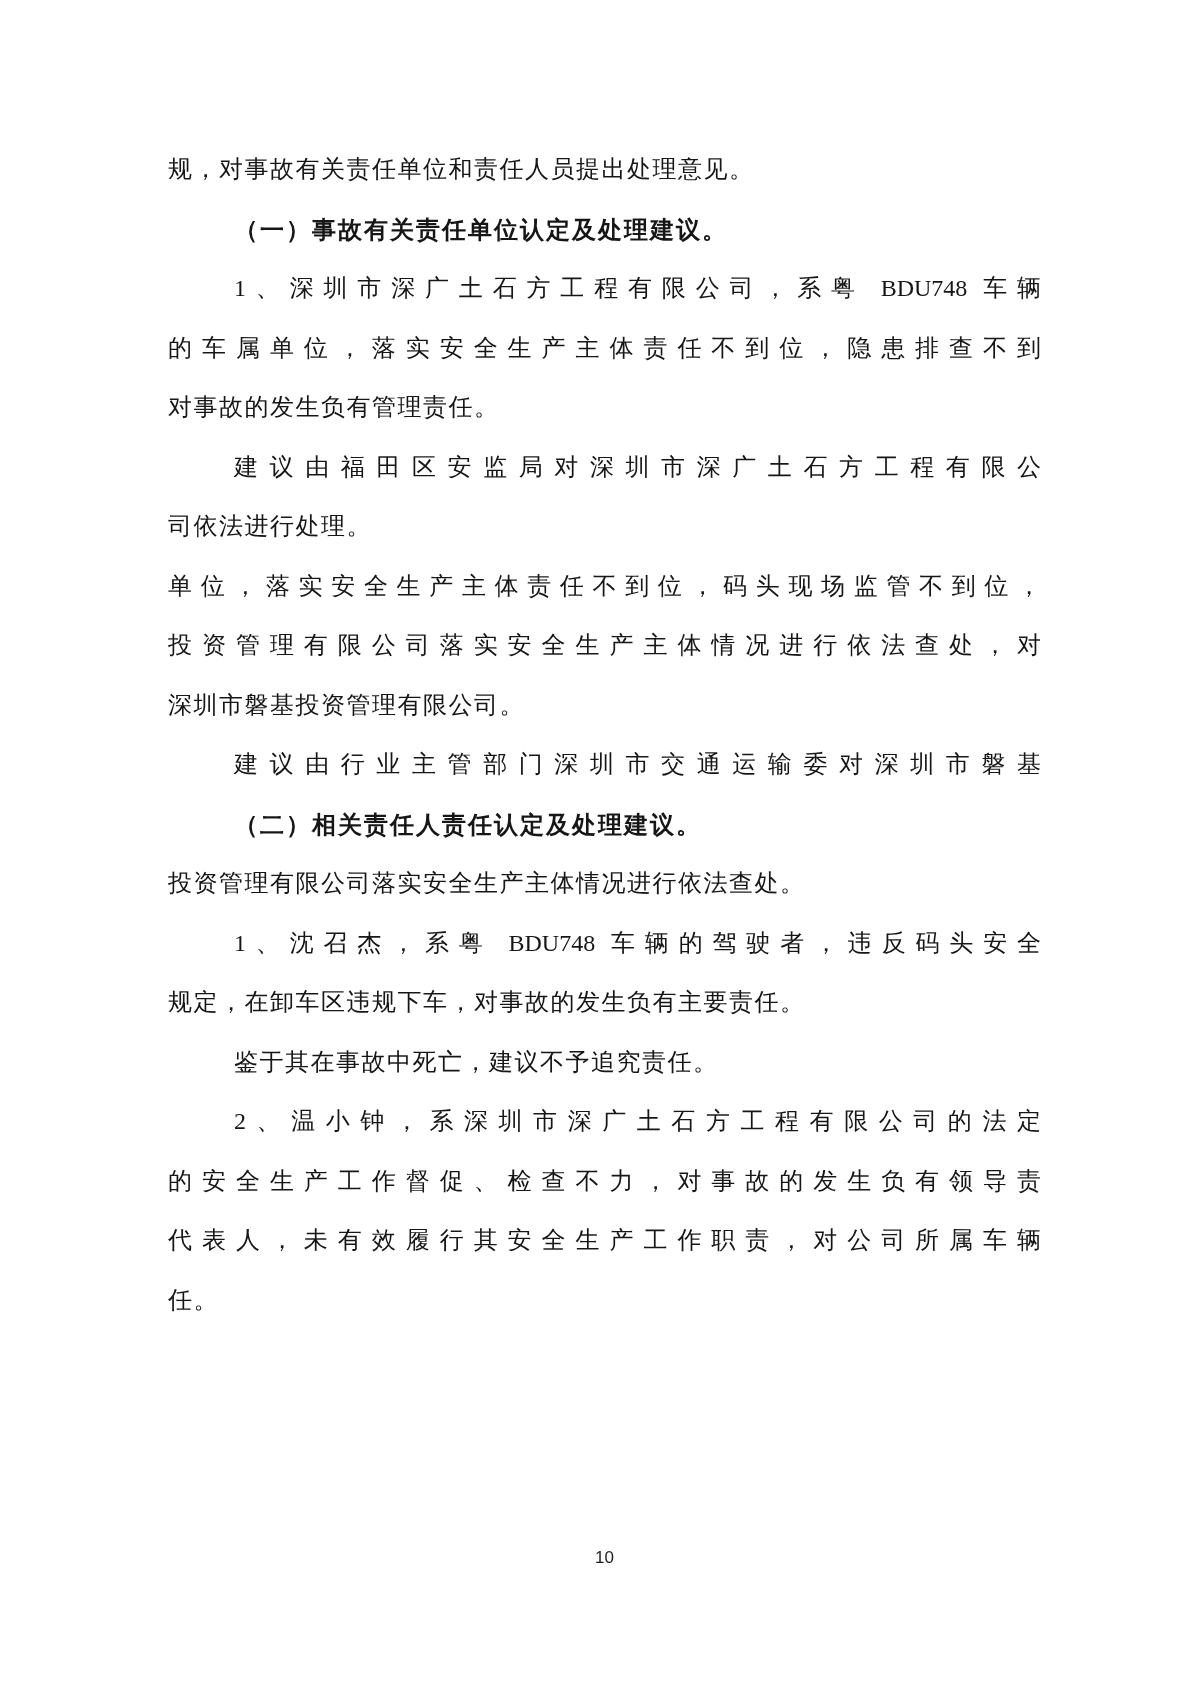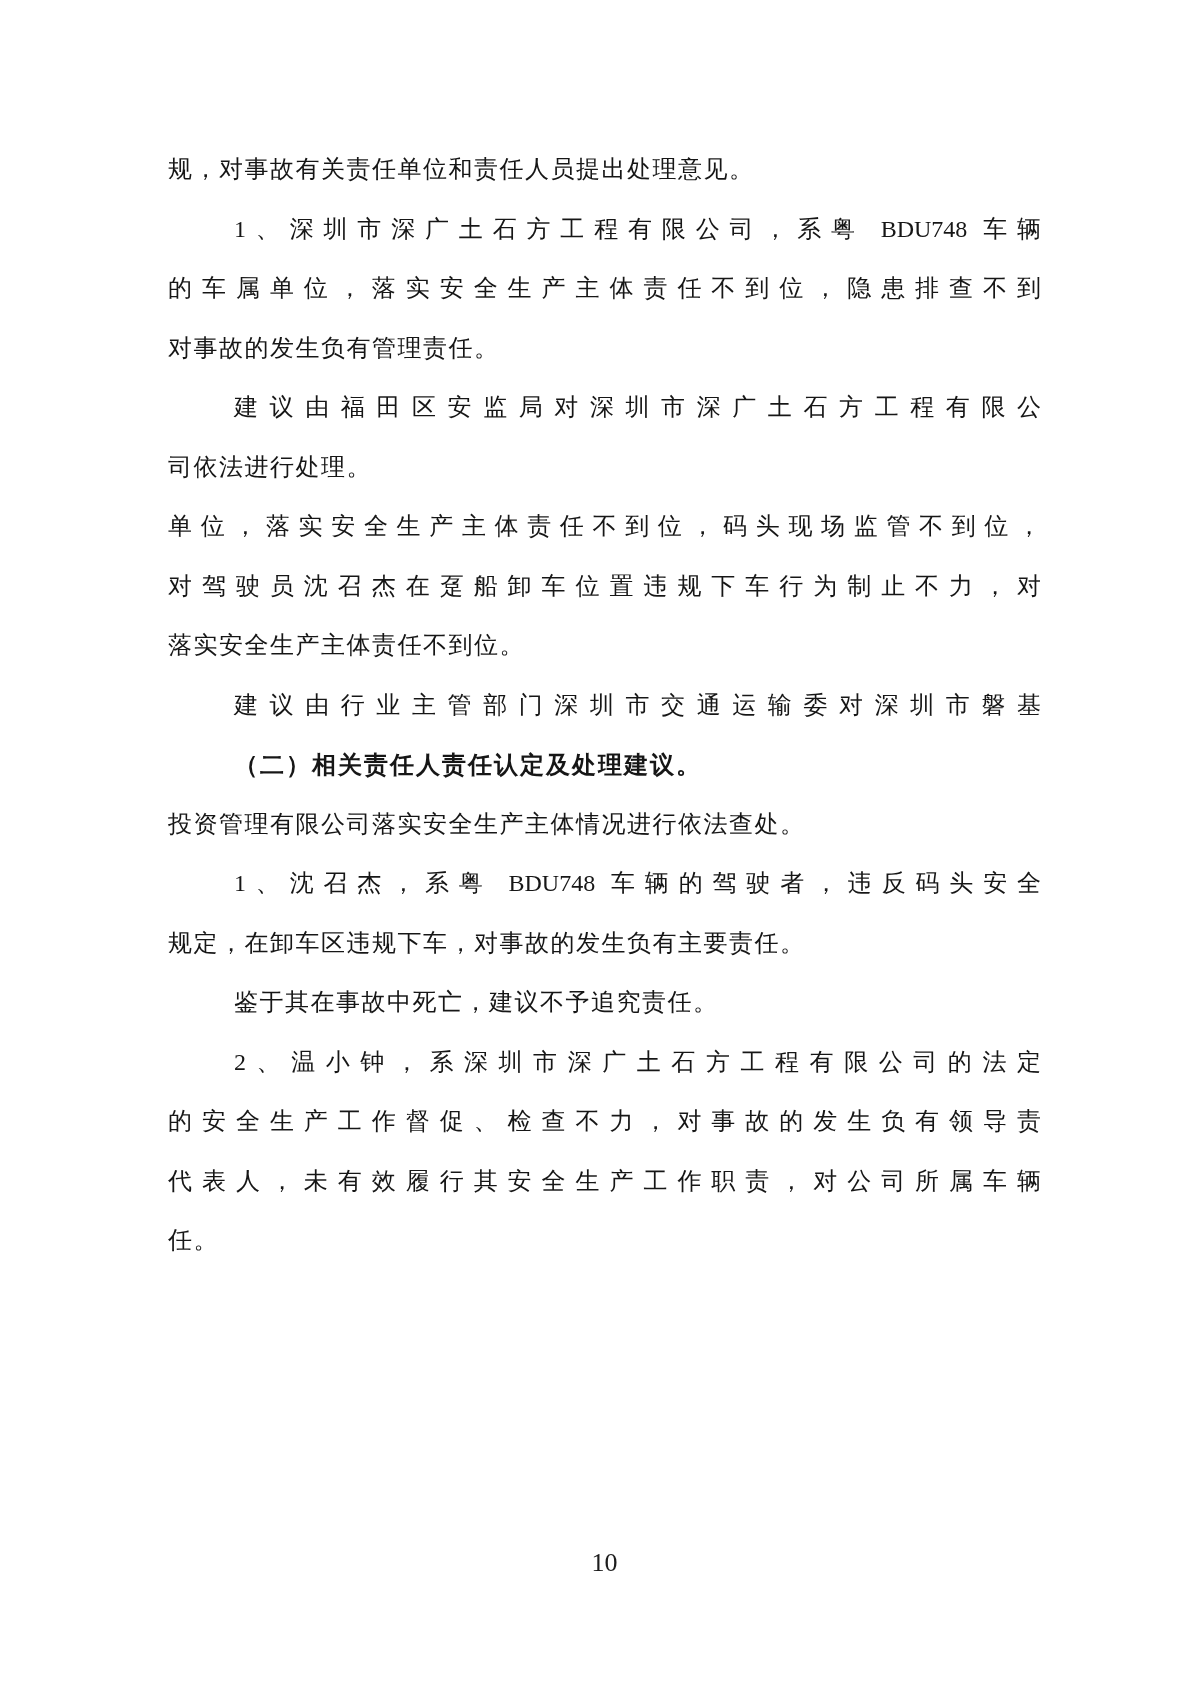--- a/index.html
+++ b/index.html
@@ -36,39 +36,40 @@
     font-weight: bold;
     font-family: "Liberation Sans", "DejaVu Sans", sans-serif;
     letter-spacing: 2px;
   }
   .page-number {
     position: absolute;
     top: 1548px;
     left: 168px;
     width: 873px;
     text-align: center;
-    font-size: 26px;
-    font-family: Liberation Serif, serif;
+    font-size: 17px;
+    font-family: Liberation Sans, sans-serif;
     color: #1c1c1c;
   }
 </style>
 </head>
 <body>
 
 <div class="page">
   <div class="content" id="lines-container">
       <div class="line">规，对事故有关责任单位和责任人员提出处理意见。</div>
+      <div class="line bold indent">（一）事故有关责任单位认定及处理建议。</div>
       <div class="line indent justify">1、深圳市深广土石方工程有限公司，系粤 BDU748 车辆</div>
       <div class="line justify">的车属单位，落实安全生产主体责任不到位，隐患排查不到</div>
       <div class="line">对事故的发生负有管理责任。</div>
       <div class="line indent justify">建议由福田区安监局对深圳市深广土石方工程有限公</div>
       <div class="line">司依法进行处理。</div>
       <div class="line justify">单位，落实安全生产主体责任不到位，码头现场监管不到位，</div>
-      <div class="line justify">对驾驶员沈召杰在趸船卸车位置违规下车行为制止不力，对</div>
-      <div class="line">落实安全生产主体责任不到位。</div>
+      <div class="line justify">投资管理有限公司落实安全生产主体情况进行依法查处，对</div>
+      <div class="line">深圳市磐基投资管理有限公司。</div>
       <div class="line indent justify">建议由行业主管部门深圳市交通运输委对深圳市磐基</div>
       <div class="line bold indent">（二）相关责任人责任认定及处理建议。</div>
       <div class="line">投资管理有限公司落实安全生产主体情况进行依法查处。</div>
       <div class="line indent justify">1、沈召杰，系粤 BDU748 车辆的驾驶者，违反码头安全</div>
       <div class="line">规定，在卸车区违规下车，对事故的发生负有主要责任。</div>
       <div class="line indent">鉴于其在事故中死亡，建议不予追究责任。</div>
       <div class="line indent justify">2、温小钟，系深圳市深广土石方工程有限公司的法定</div>
       <div class="line justify">的安全生产工作督促、检查不力，对事故的发生负有领导责</div>
       <div class="line justify">代表人，未有效履行其安全生产工作职责，对公司所属车辆</div>
       <div class="line">任。</div>

